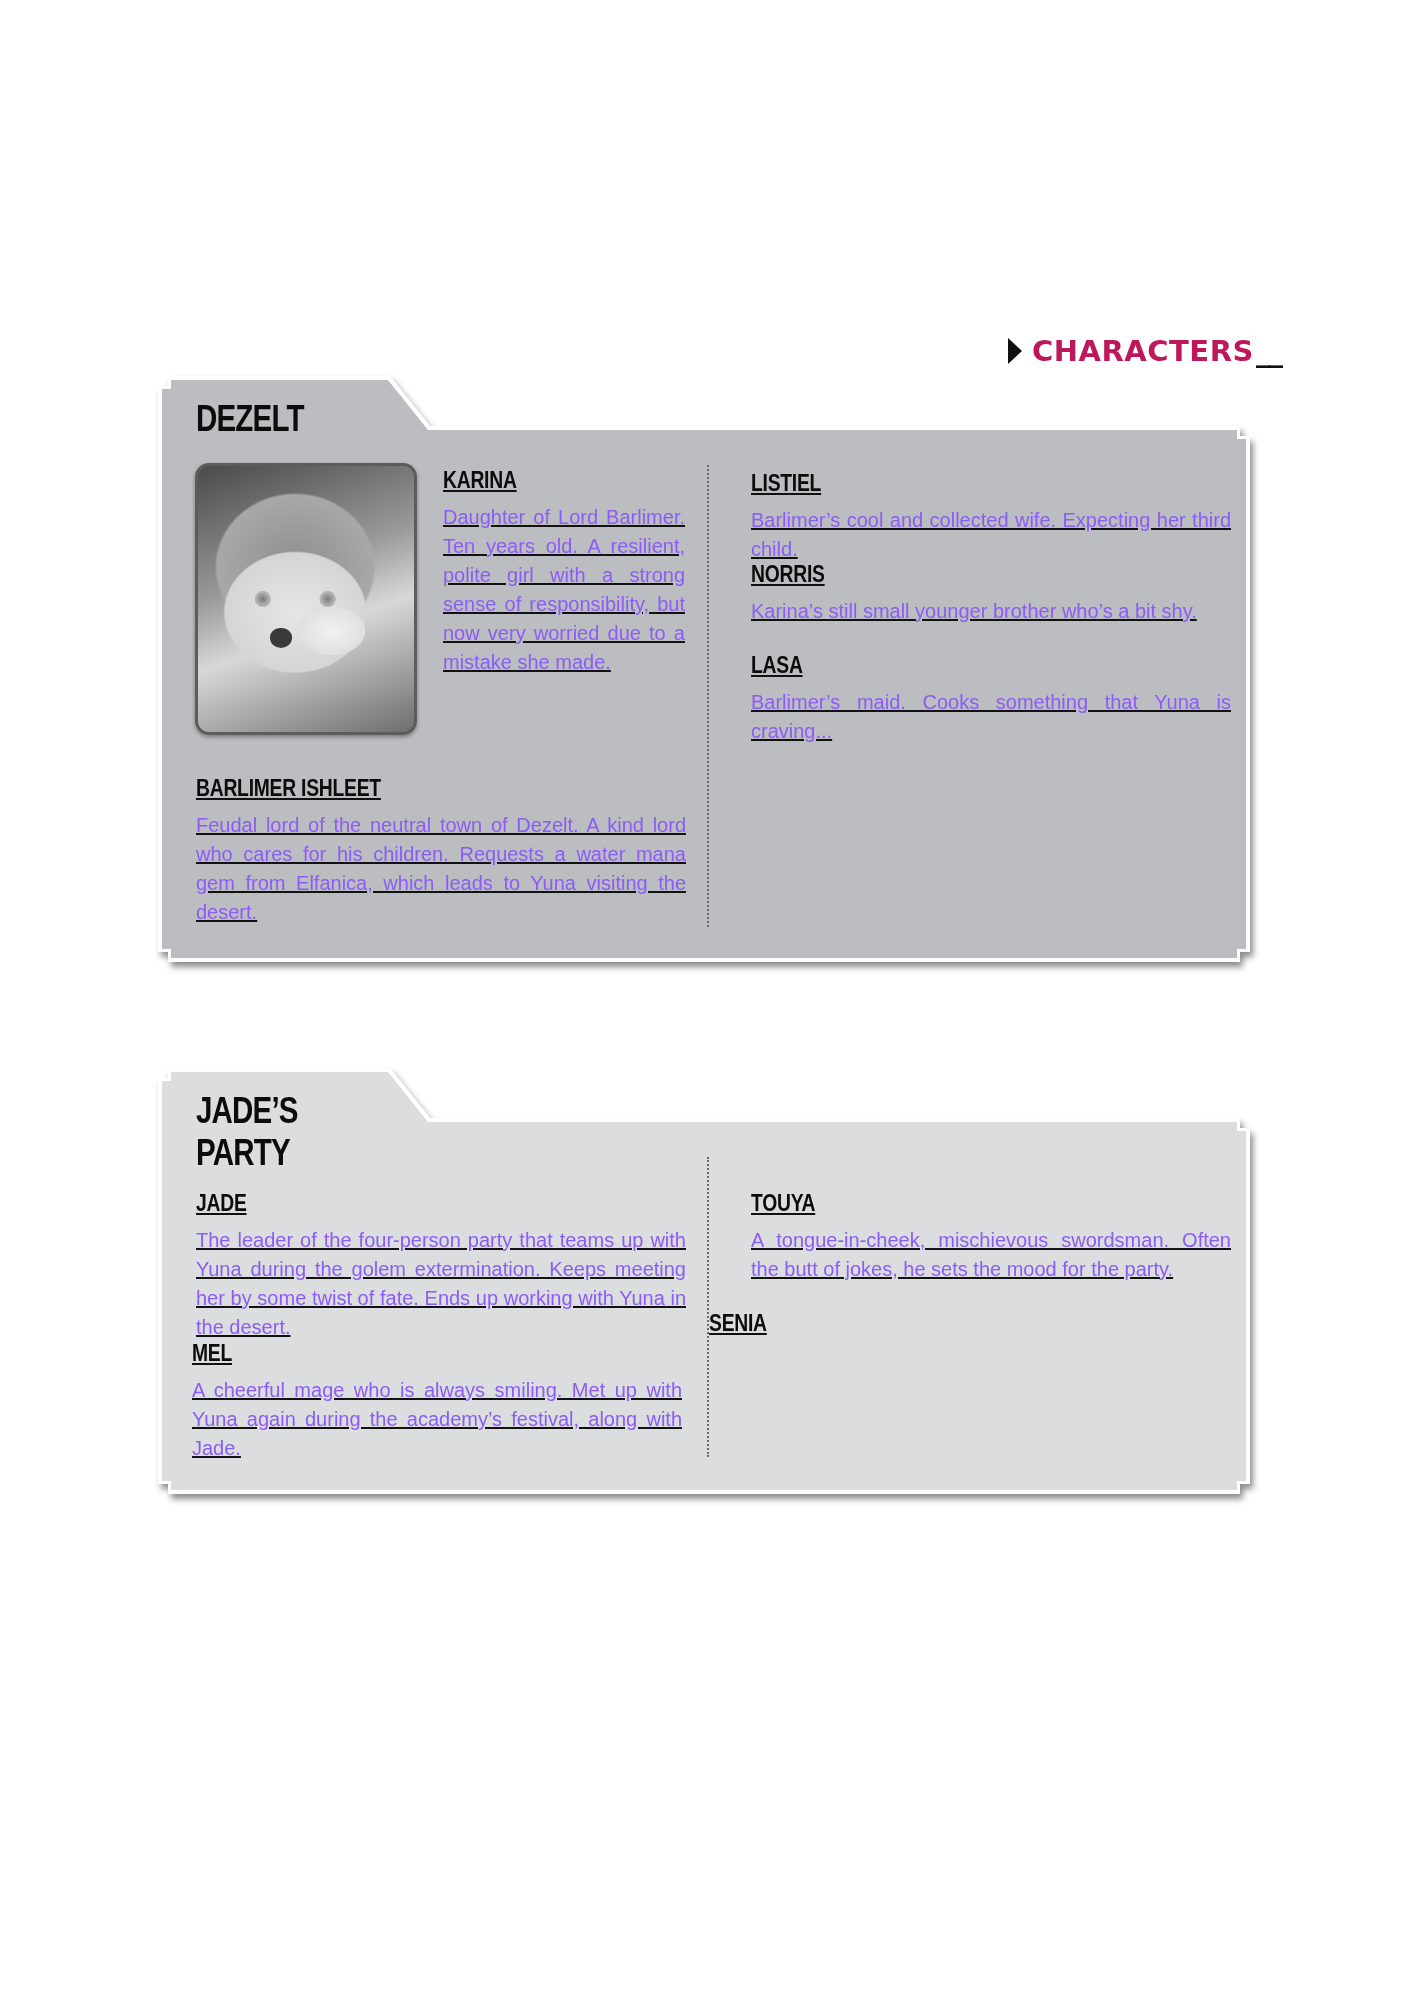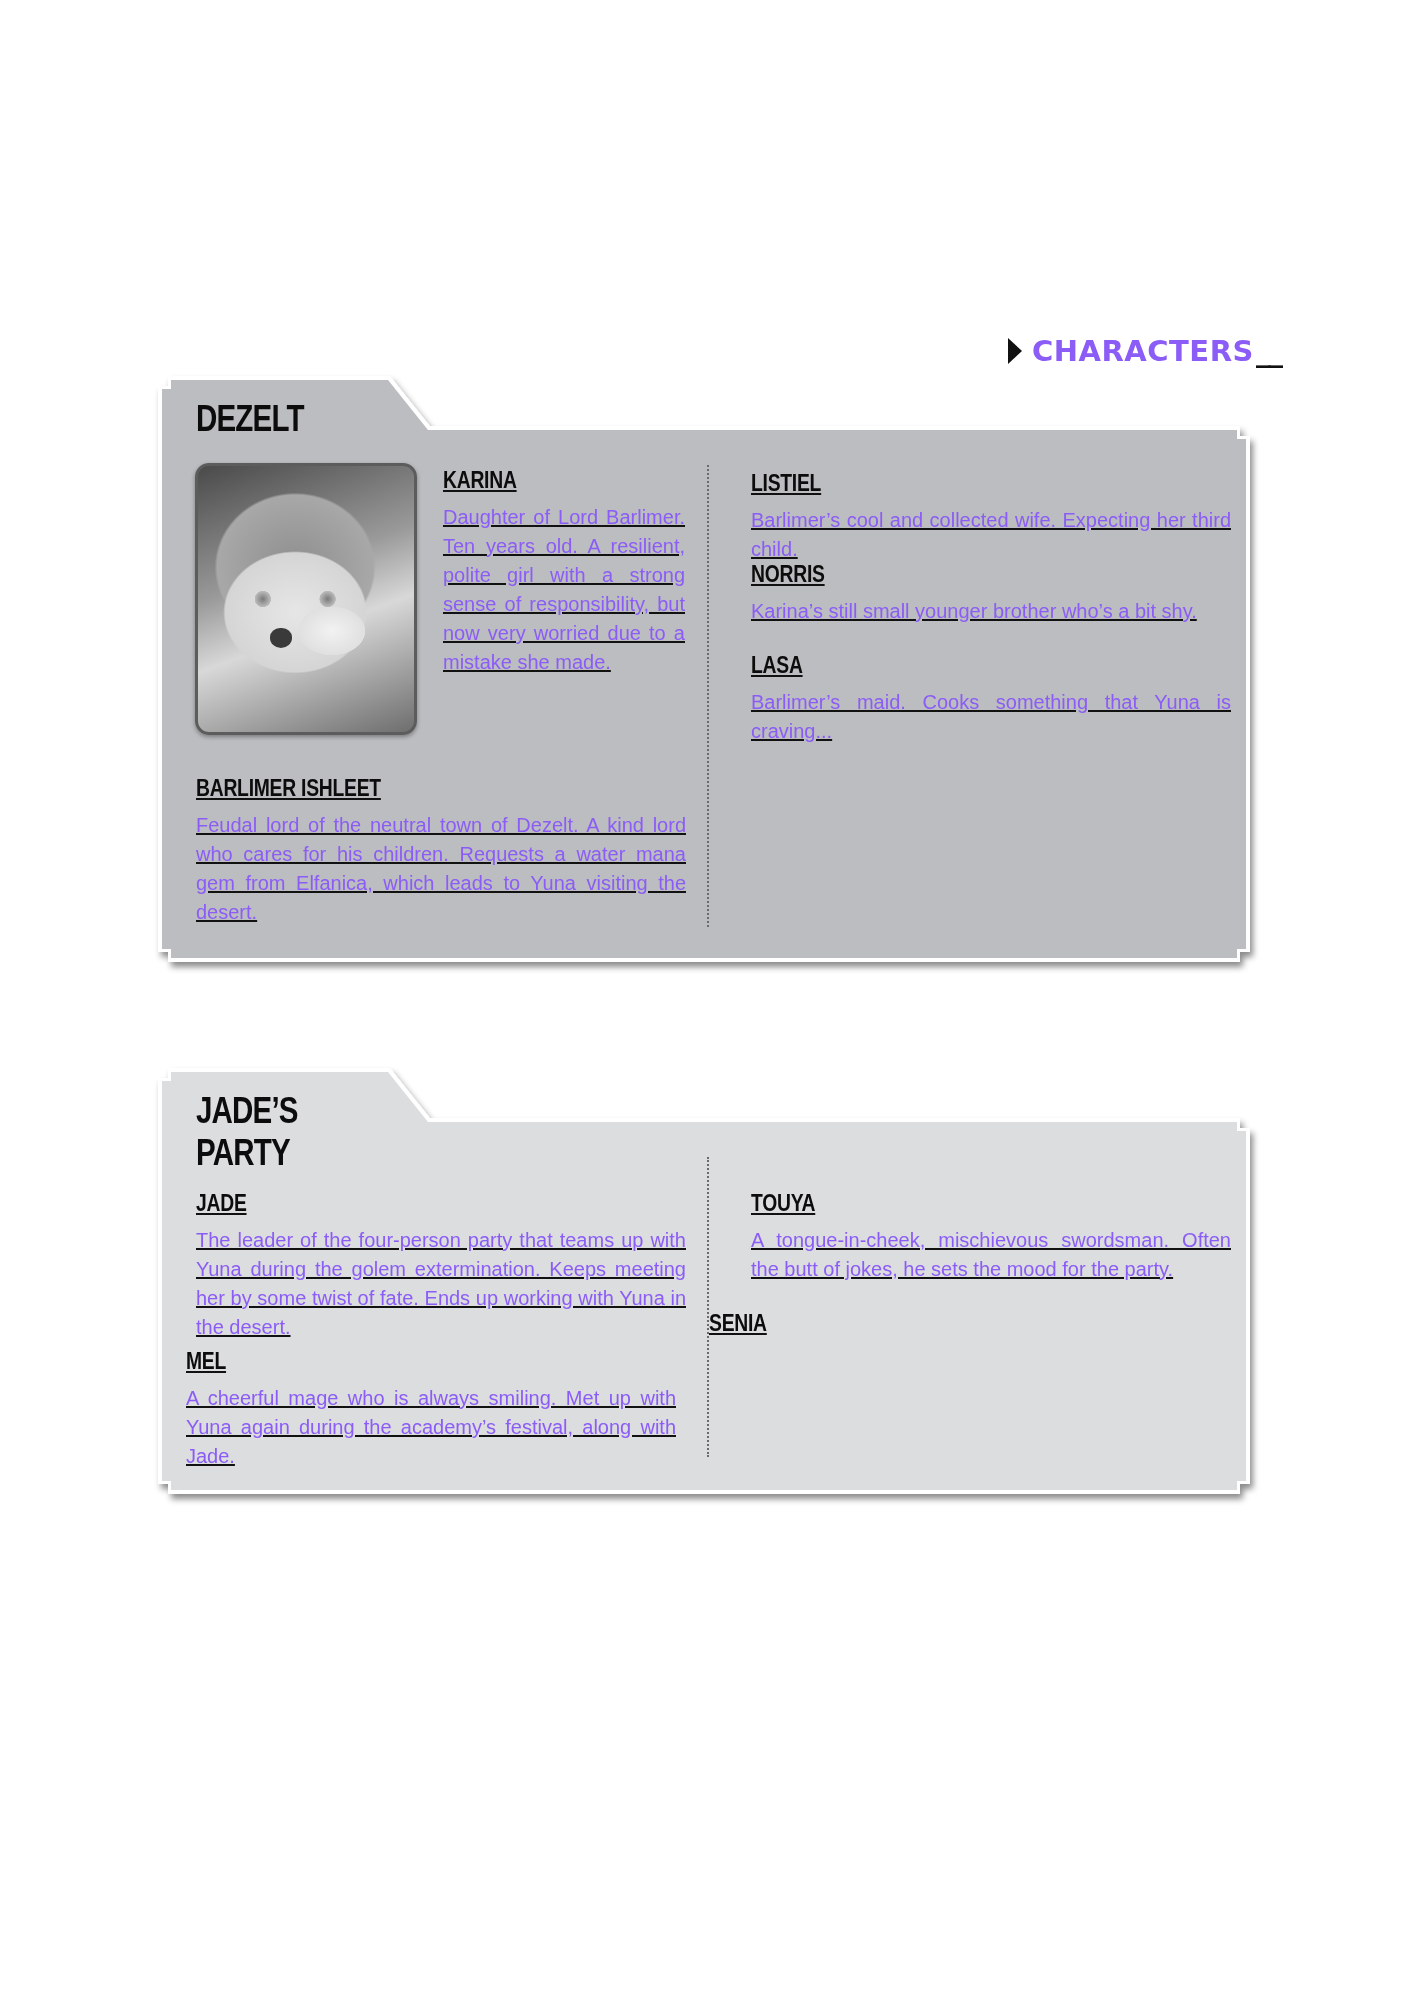--- a/index.html
+++ b/index.html
@@ -15,21 +15,21 @@
     }
     .section-header .tri {
       width: 0; height: 0;
       border-top: 13px solid transparent;
       border-bottom: 13px solid transparent;
       border-left: 14px solid #111;
     }
     .section-header .label {
       font-family: "DejaVu Sans", sans-serif;
       font-weight: bold; font-size: 29px; letter-spacing: 0.5px;
-      color: #8b5cf6;
+      color: #be185d;
     }
     .section-header .underscore {
       font-family: "DejaVu Sans", sans-serif;
       font-weight: bold; font-size: 29px; letter-spacing: -2px; margin-left: -8px;
     }
     .panel { position: absolute; left: 0; top: 0; }
     .panel svg { position: absolute; left: 0; top: 0; overflow: visible; }
     .panel-title {
       position: absolute;
       font-family: "Liberation Sans", sans-serif;
@@ -132,21 +132,21 @@
     </defs>
     <path d="M168,1068 L390,1068 L430,1118 L1240,1118 L1240,1128 L1250,1128 L1250,1484 L1240,1484 L1240,1494 L168,1494 L168,1484 L158,1484 L158,1078 L168,1078 Z" fill="#ffffff" filter="url(#sh2)"></path>
     <path d="M171,1072 L388,1072 L428,1122 L1237,1122 L1237,1131 L1246,1131 L1246,1481 L1237,1481 L1237,1490 L171,1490 L171,1481 L162,1481 L162,1081 L171,1081 Z" fill="#dcdddf"></path>
   </svg>
   <div class="panel-title" style="left:196px; top:1090px;">JADE’S PARTY</div>
 
   <div class="entry" style="left:196px; top:1190px; width:490px;">
     <div class="name">JADE</div>
     <div class="desc">The leader of the four-person party that teams up with Yuna during the golem extermination. Keeps meeting her by some twist of fate. Ends up working with Yuna in the desert.</div>
   </div>
-  <div class="entry" style="left:186px; top:1340px; width:490px;margin-top:8px;">
+  <div class="entry" style="left:192px; top:1340px; width:490px;">
     <div class="name">MEL</div>
     <div class="desc">A cheerful mage who is always smiling. Met up with Yuna again during the academy’s festival, along with Jade.</div>
   </div>
 
   <div class="divider" style="left:707px; top:1157px; height:300px;"></div>
 
   <div class="entry" style="left:751px; top:1190px; width:480px;">
     <div class="name">TOUYA</div>
     <div class="desc">A tongue-in-cheek, mischievous swordsman. Often the butt of jokes, he sets the mood for the party.</div>
   </div>

